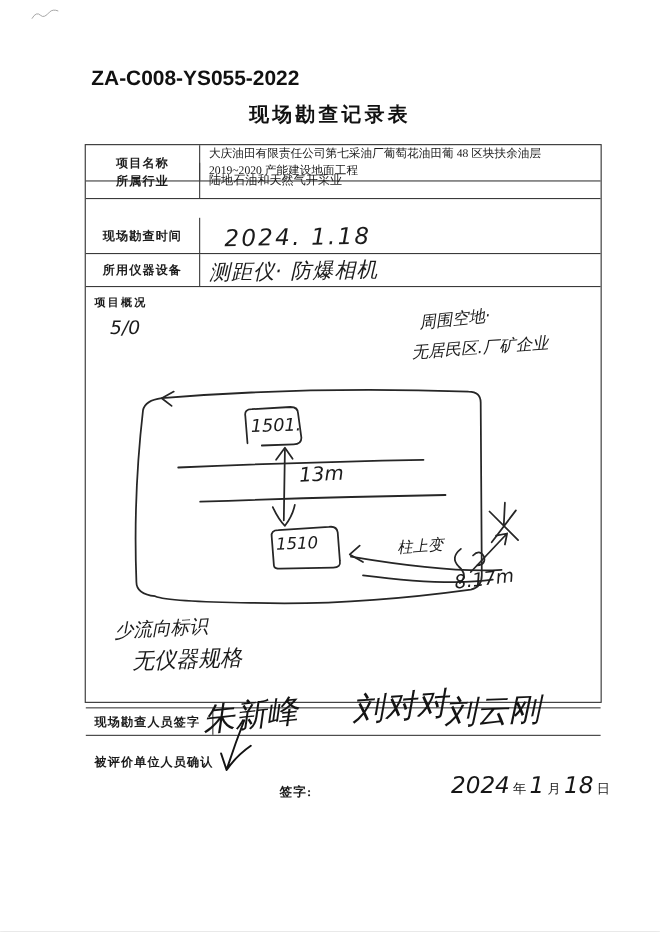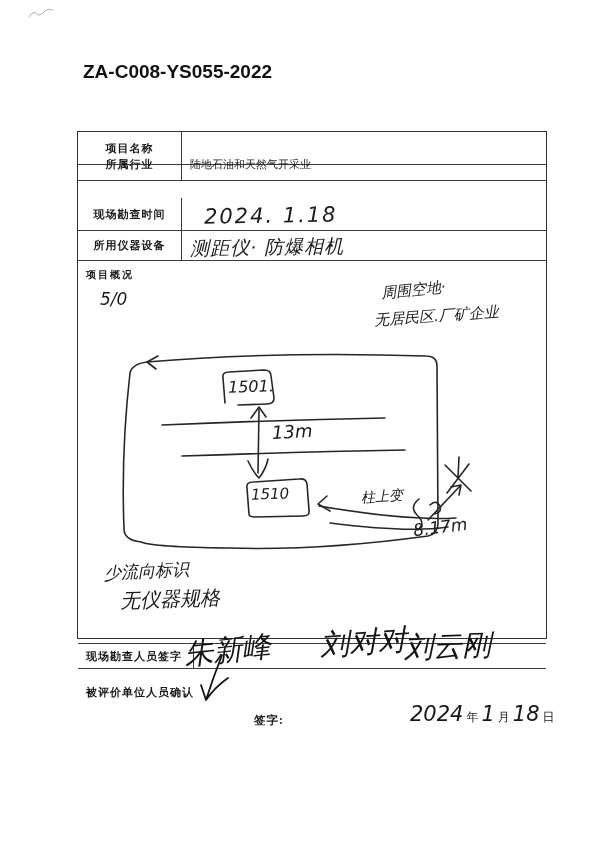--- a/index.html
+++ b/index.html
@@ -61,25 +61,27 @@
 </head>
 <body>
 
 <div class="page">
 
   <svg class="abs-svg" style="left:27px;top:4px;" width="30" height="18" viewBox="0 0 30 18">
     <path d="M2,13 Q6,6 10,10 Q13,13 18,7 Q21,4 26,6" fill="none" stroke="#9a9a9a" stroke-width="0.8"></path>
   </svg>
 
   <div class="docnum">ZA-C008-YS055-2022</div>
+  <div class="title">现场勘查记录表</div>
 
   <div class="ftable">
 
     <div class="trow" style="top:0;height:33px;">
       <div class="lcell">项目名称</div>
+      <div class="vcell">大庆油田有限责任公司第七采油厂葡萄花油田葡 48 区块扶余油层 2019~2020 产能建设地面工程</div>
     </div>
 
     <div class="trow" style="top:16px;height:33px;">
       <div class="lcell">所属行业</div>
       <div class="vcell" style="font-size:11px;">陆地石油和天然气开采业</div>
     </div>
 
     <div class="trow" style="top:66px;height:33px;">
       <div class="lcell">现场勘查时间</div>
       <div class="vcell hw hw-time">2024.  1.18</div>

